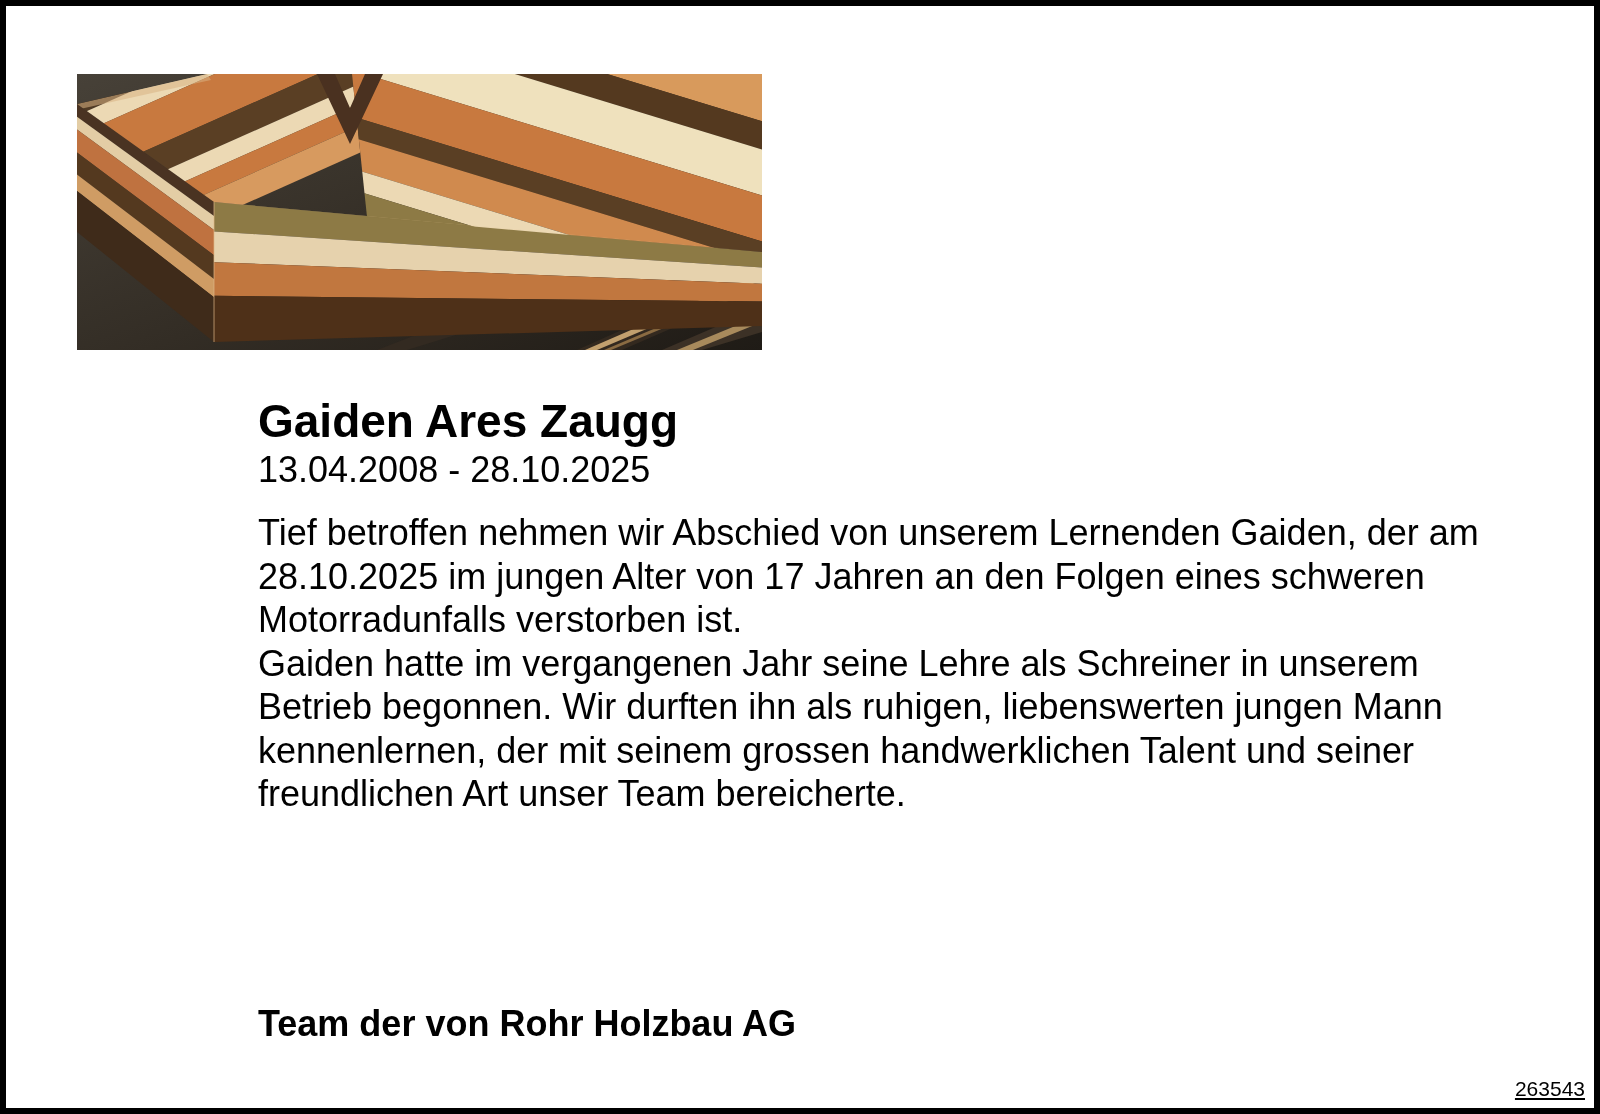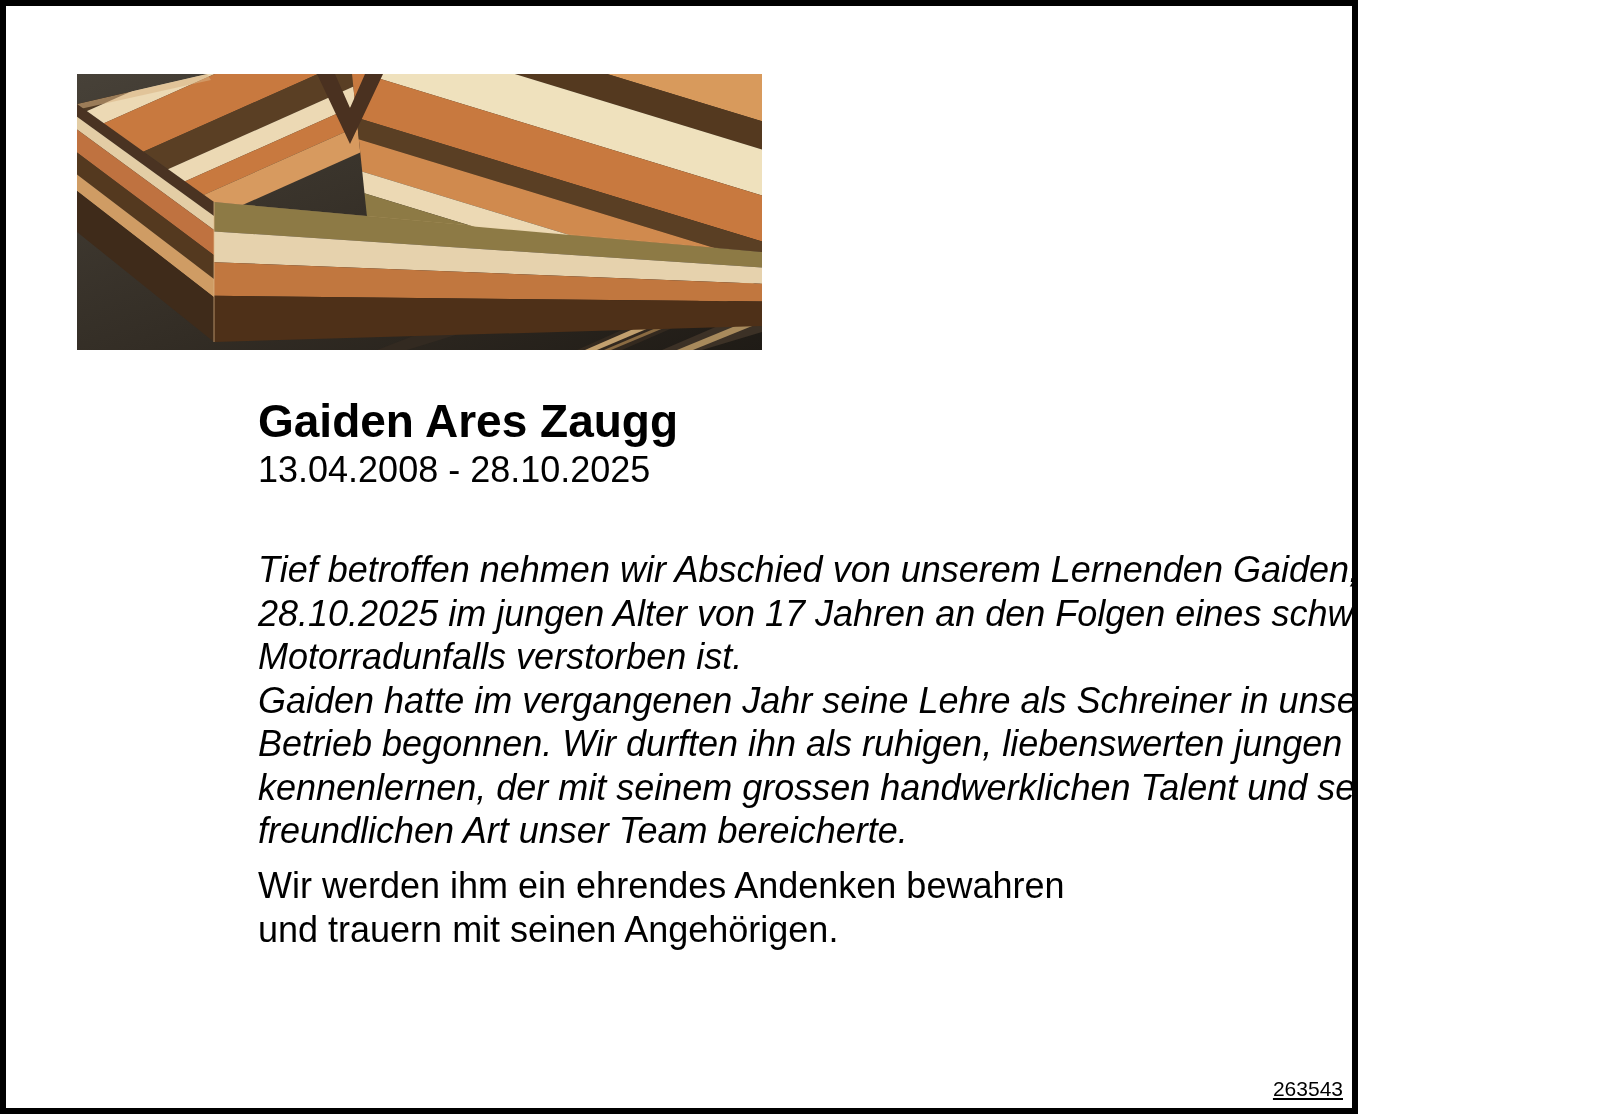--- a/index.html
+++ b/index.html
@@ -1,18 +1,18 @@
 <!DOCTYPE html>
 <html><head>
 <meta charset="utf-8">
 <style>
   html,body{margin:0;padding:0;background:#ffffff;}
   .card{
     position:relative;
-    width:1358px;height:1114px;
+    width:1600px;height:1114px;
     background:#ffffff;
     font-family:"Liberation Sans","DejaVu Sans",sans-serif;
     color:#000;
     overflow:hidden;
   }
   .frame{position:absolute;inset:0;border:6px solid #000;pointer-events:none;}
   .photo{position:absolute;left:77px;top:74px;width:685px;height:276px;}
   .photo svg{display:block;width:100%;height:100%;}
   .name{
     position:absolute;left:258px;top:398px;
@@ -20,21 +20,21 @@
   }
   .dates{
     position:absolute;left:258px;top:452px;
     font-size:36px;line-height:1;white-space:nowrap;
   }
   .para{
     position:absolute;left:258px;width:1300px;
     font-size:36px;line-height:43.5px;
     white-space:pre-line;
   }
-  .para1{top:548px;font-style:italic;}
+  .para1{top:511px;}
   .para2{top:864px;}
   .signature{
     position:absolute;left:258px;top:1006px;
     font-size:36px;font-weight:bold;line-height:1;white-space:nowrap;
   }
   .logo{position:absolute;left:1100px;top:855px;width:370px;height:180px;}
   .logo svg{display:block;width:100%;height:100%;}
   .refnum{
     position:absolute;right:15px;top:1078px;
     font-size:21px;line-height:1;text-decoration:underline;
@@ -121,20 +121,19 @@
 
   <div class="name">Gaiden Ares Zaugg</div>
   <div class="dates">13.04.2008 - 28.10.2025</div>
   <div class="para para1">Tief betroffen nehmen wir Abschied von unserem Lernenden Gaiden, der am
 28.10.2025 im jungen Alter von 17 Jahren an den Folgen eines schweren
 Motorradunfalls verstorben ist.
 Gaiden hatte im vergangenen Jahr seine Lehre als Schreiner in unserem
 Betrieb begonnen. Wir durften ihn als ruhigen, liebenswerten jungen Mann
 kennenlernen, der mit seinem grossen handwerklichen Talent und seiner
 freundlichen Art unser Team bereicherte.</div>
-  <div class="para para2">Wir werden ihm ein ehrendes Andenken bewahren
-und trauern mit seinen Angehörigen.</div>
+  <div class="signature">Team der von Rohr Holzbau AG</div>
 
 
   <div class="refnum">263543</div>
 
   <div class="frame"></div>
 </div>
 
 </body></html>

